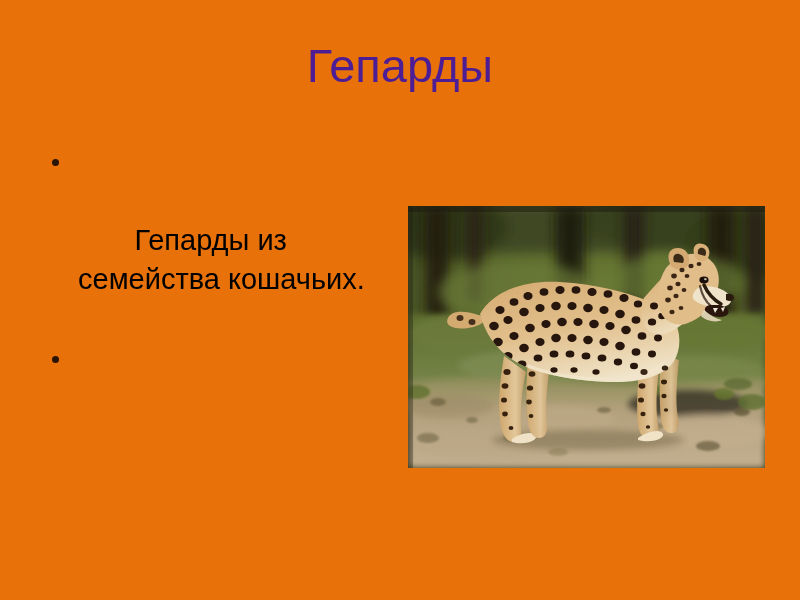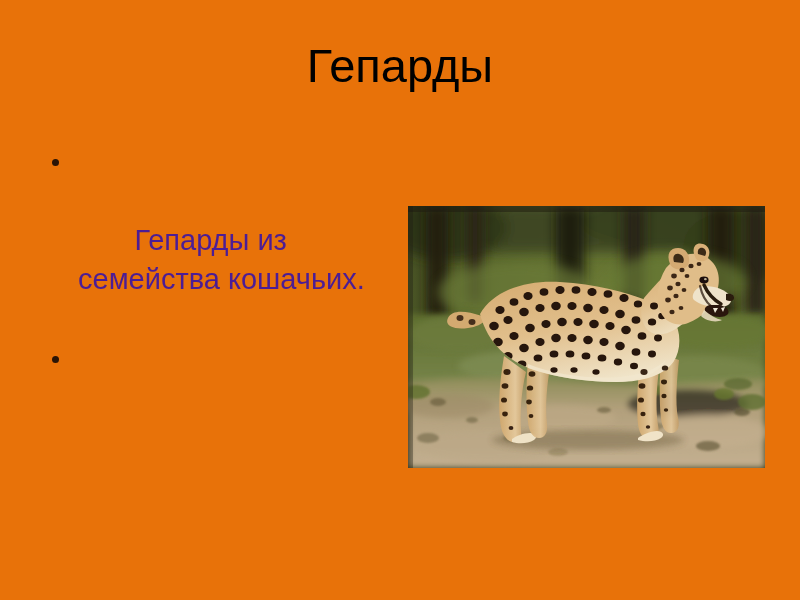--- a/index.html
+++ b/index.html
@@ -75,24 +75,24 @@
     display: block;
     width: 357px;
     height: 262px;
   }
 </style>
 </head>
 <body>
 
 <div id="slide" style="background: rgb(232, 114, 9);">
 
-  <div id="slide-title" style="color: #000000;">Гепарды</div>
+  <div id="slide-title" style="color: #4c1d95;">Гепарды</div>
 
   <ul id="bullet-list">
-    <li class="bullet-item" style="color: #4c1d95;">
+    <li class="bullet-item" style="color: #000000;">
       <span class="bullet-dot" style="background: rgb(42, 20, 6);"></span>
       <span> Гепарды из семейства кошачьих.</span>
     </li>
     <li class="bullet-item" style="color: rgb(42, 20, 6);">
       <span class="bullet-dot" style="background: rgb(42, 20, 6);"></span>
     </li>
 
   </ul>
 
   <div id="photo-frame">

